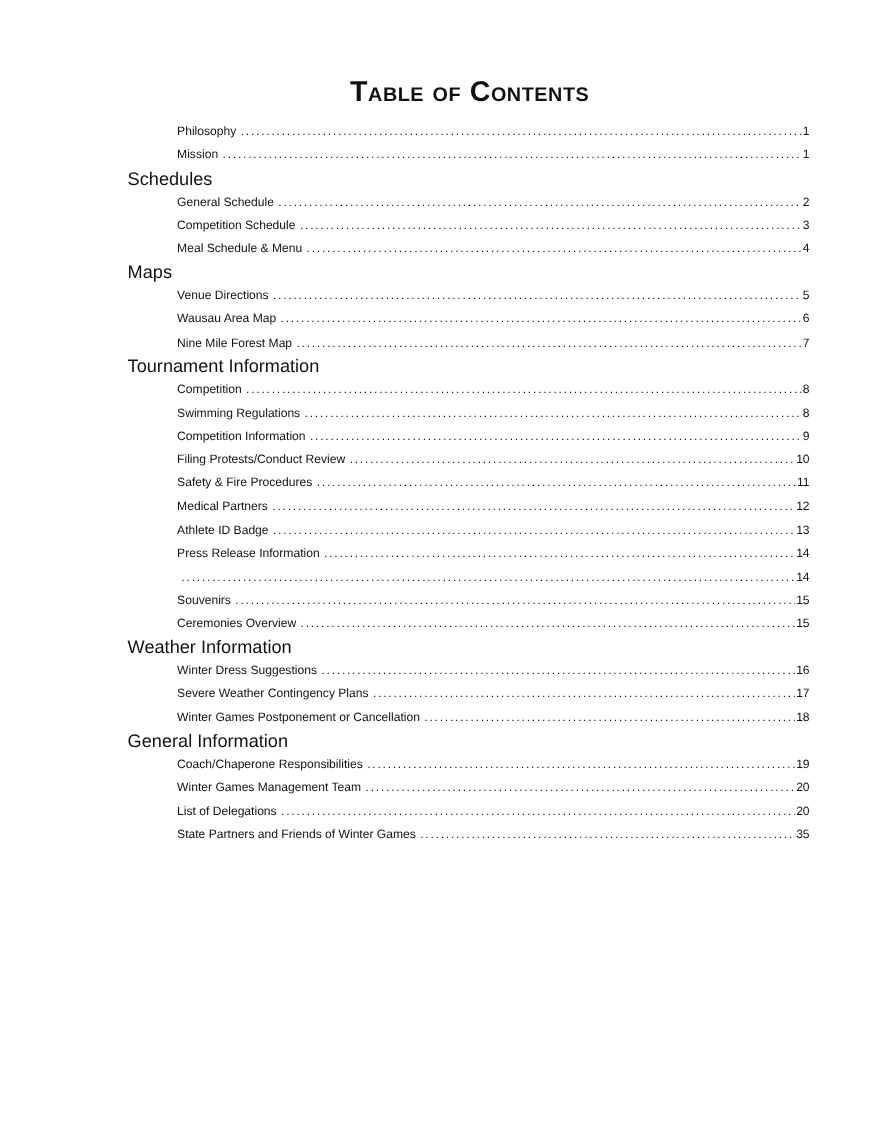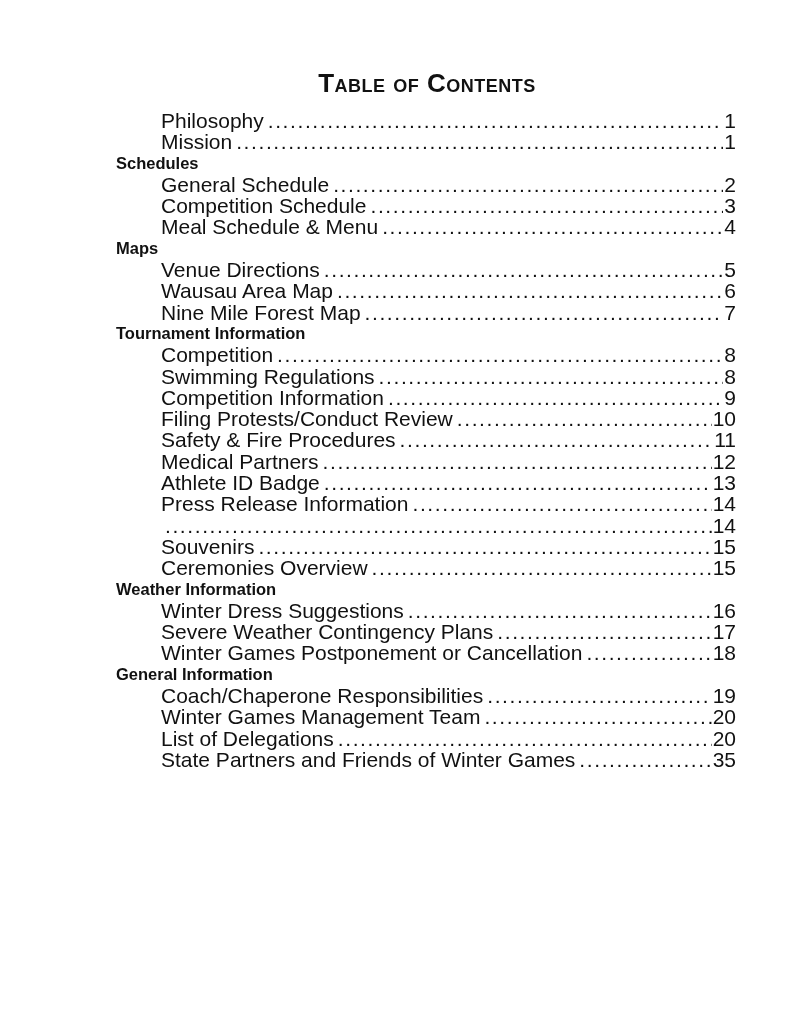--- a/index.html
+++ b/index.html
@@ -39,26 +39,26 @@
   .toc {
     position: absolute;
     top: 110px;
     left: 93px;
     width: 620px;
   }
   .toc-row {
     display: flex;
     align-items: baseline;
     height: 21.3px;
-    font-size: 21px;
+    font-size: 11px;
     line-height: 21.3px;
     white-space: nowrap;
   }
   .toc-row.level2 { padding-left: 45px; }
-  .toc-row.level1 { font-size: 16.5px; font-weight: bold; }
+  .toc-row.level1 { font-size: 16.5px; }
   .toc-label { flex: 0 0 auto; }
   .toc-leader {
     flex: 1 1 auto;
     overflow: hidden;
     margin: 0 1px 0 4px;
     letter-spacing: 1.6px;
   }
   .toc-page {
     flex: 0 0 auto;
     text-align: right;

